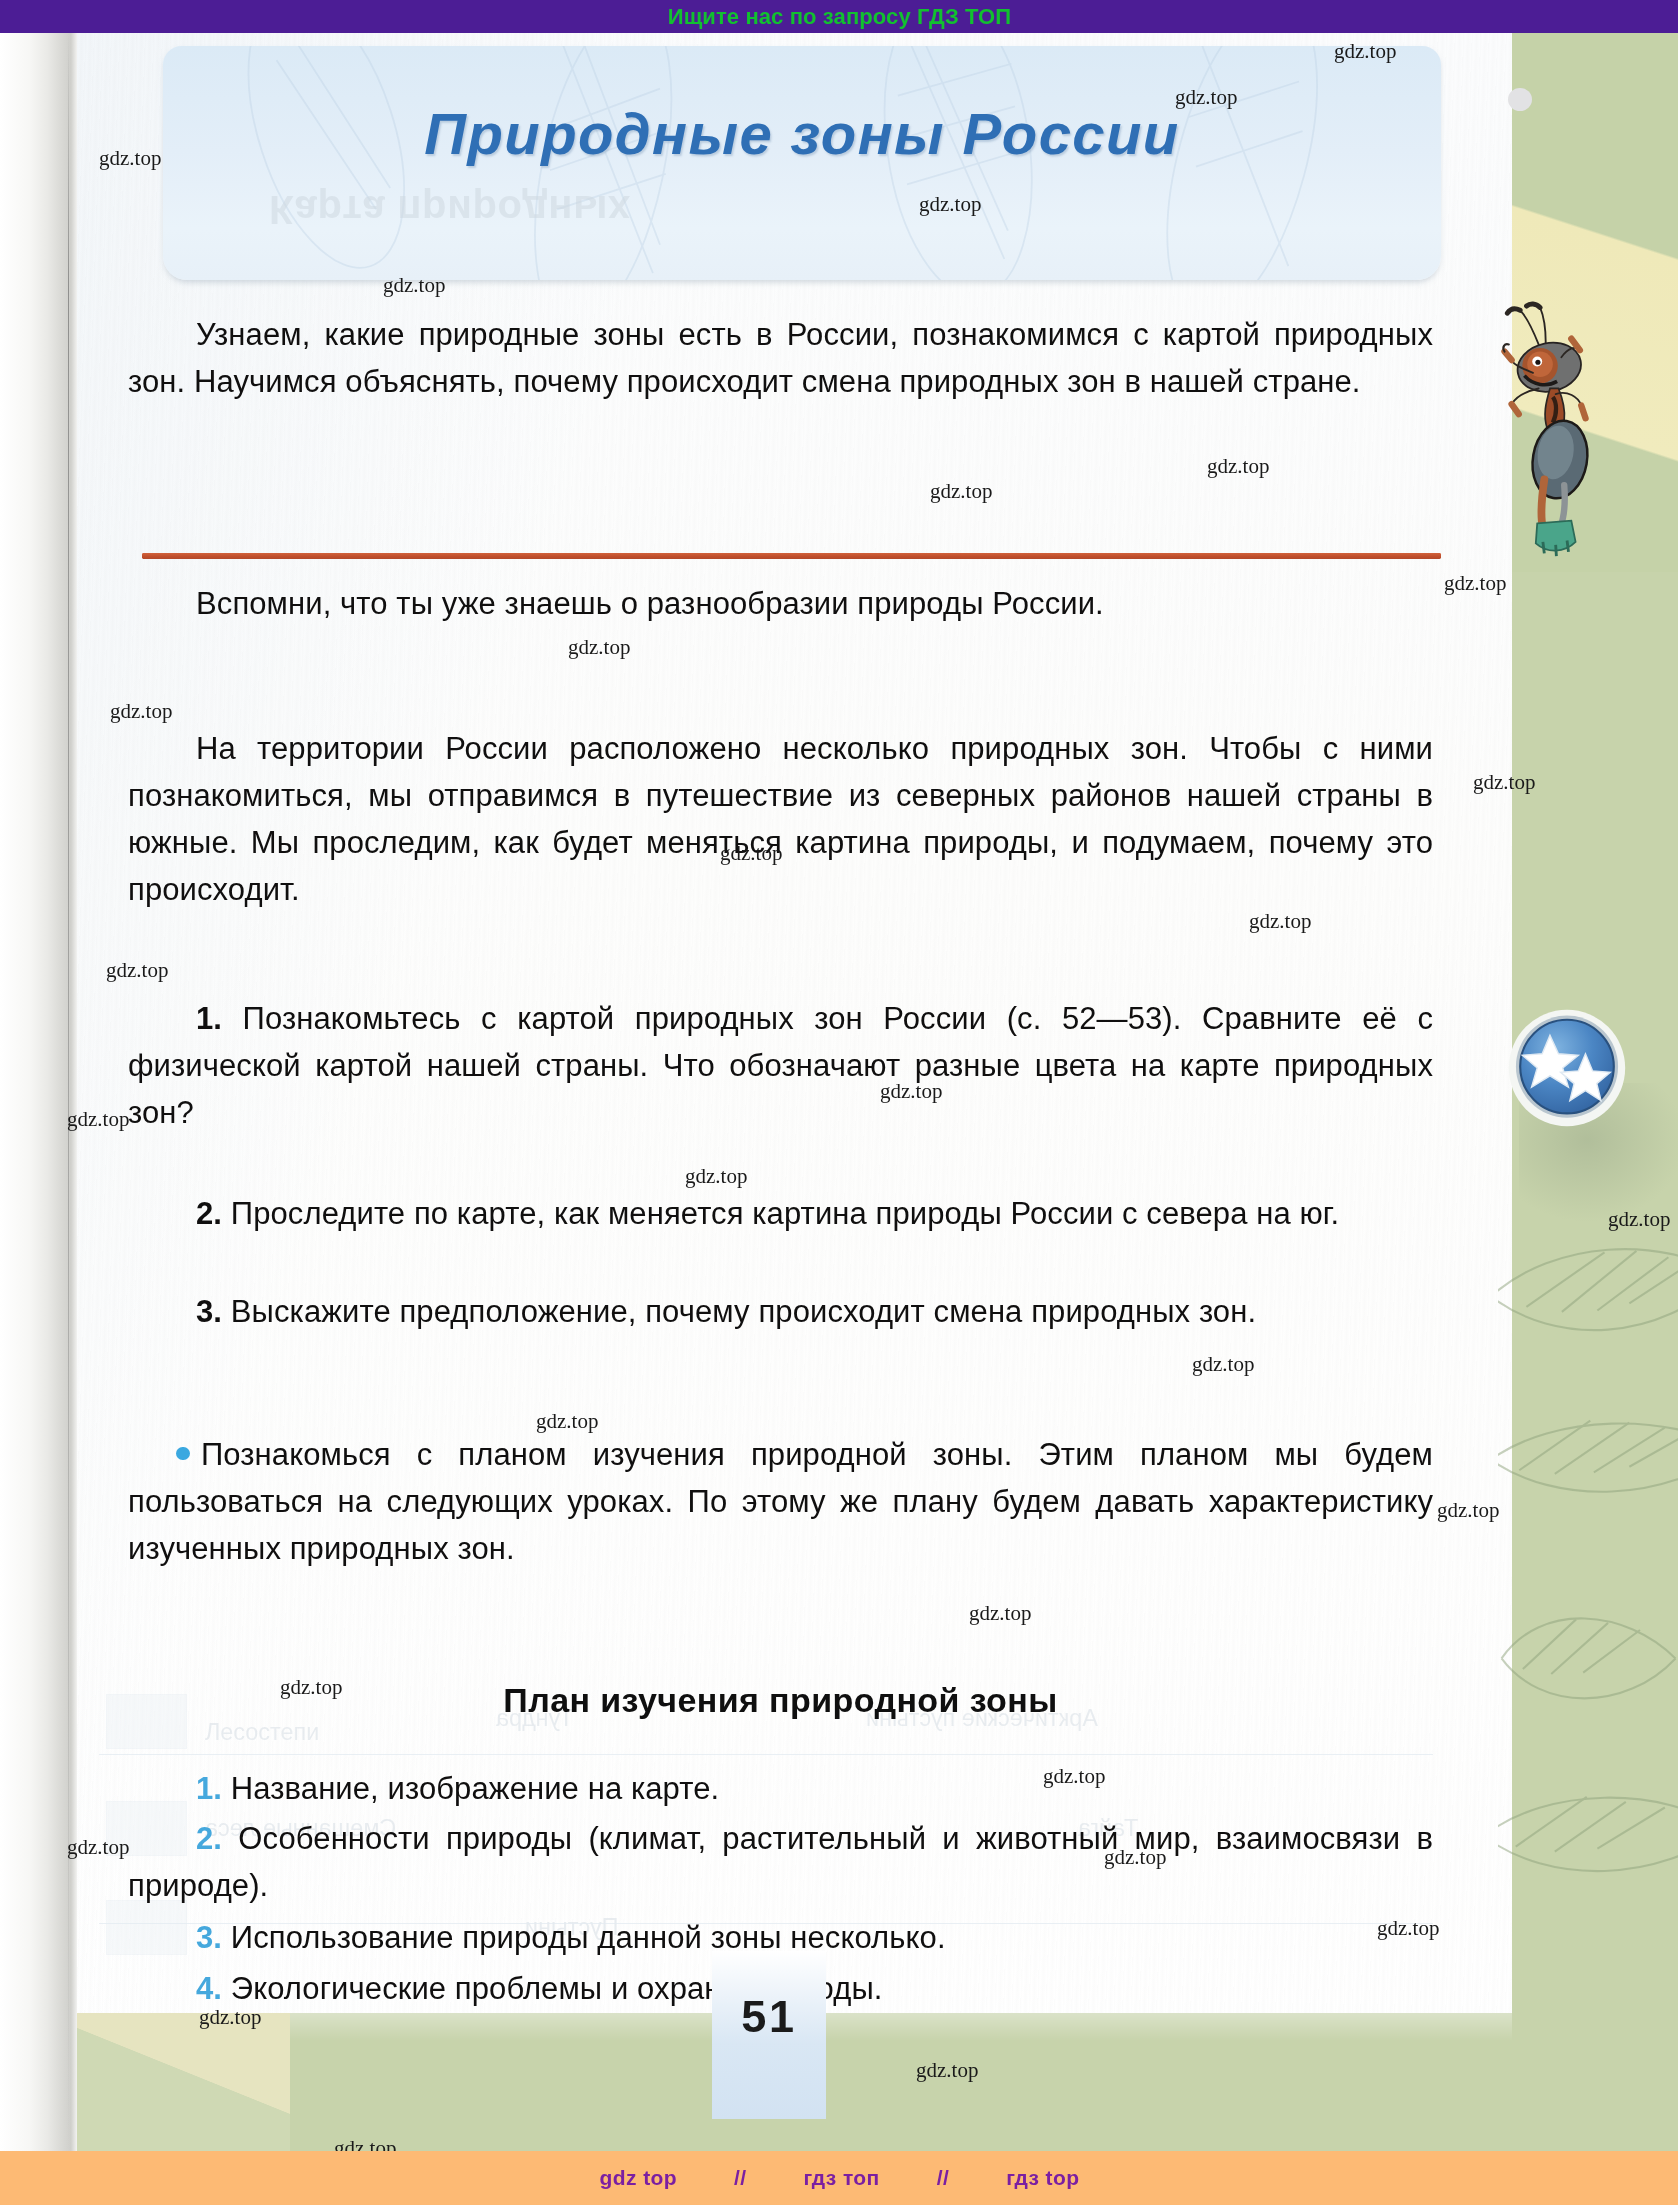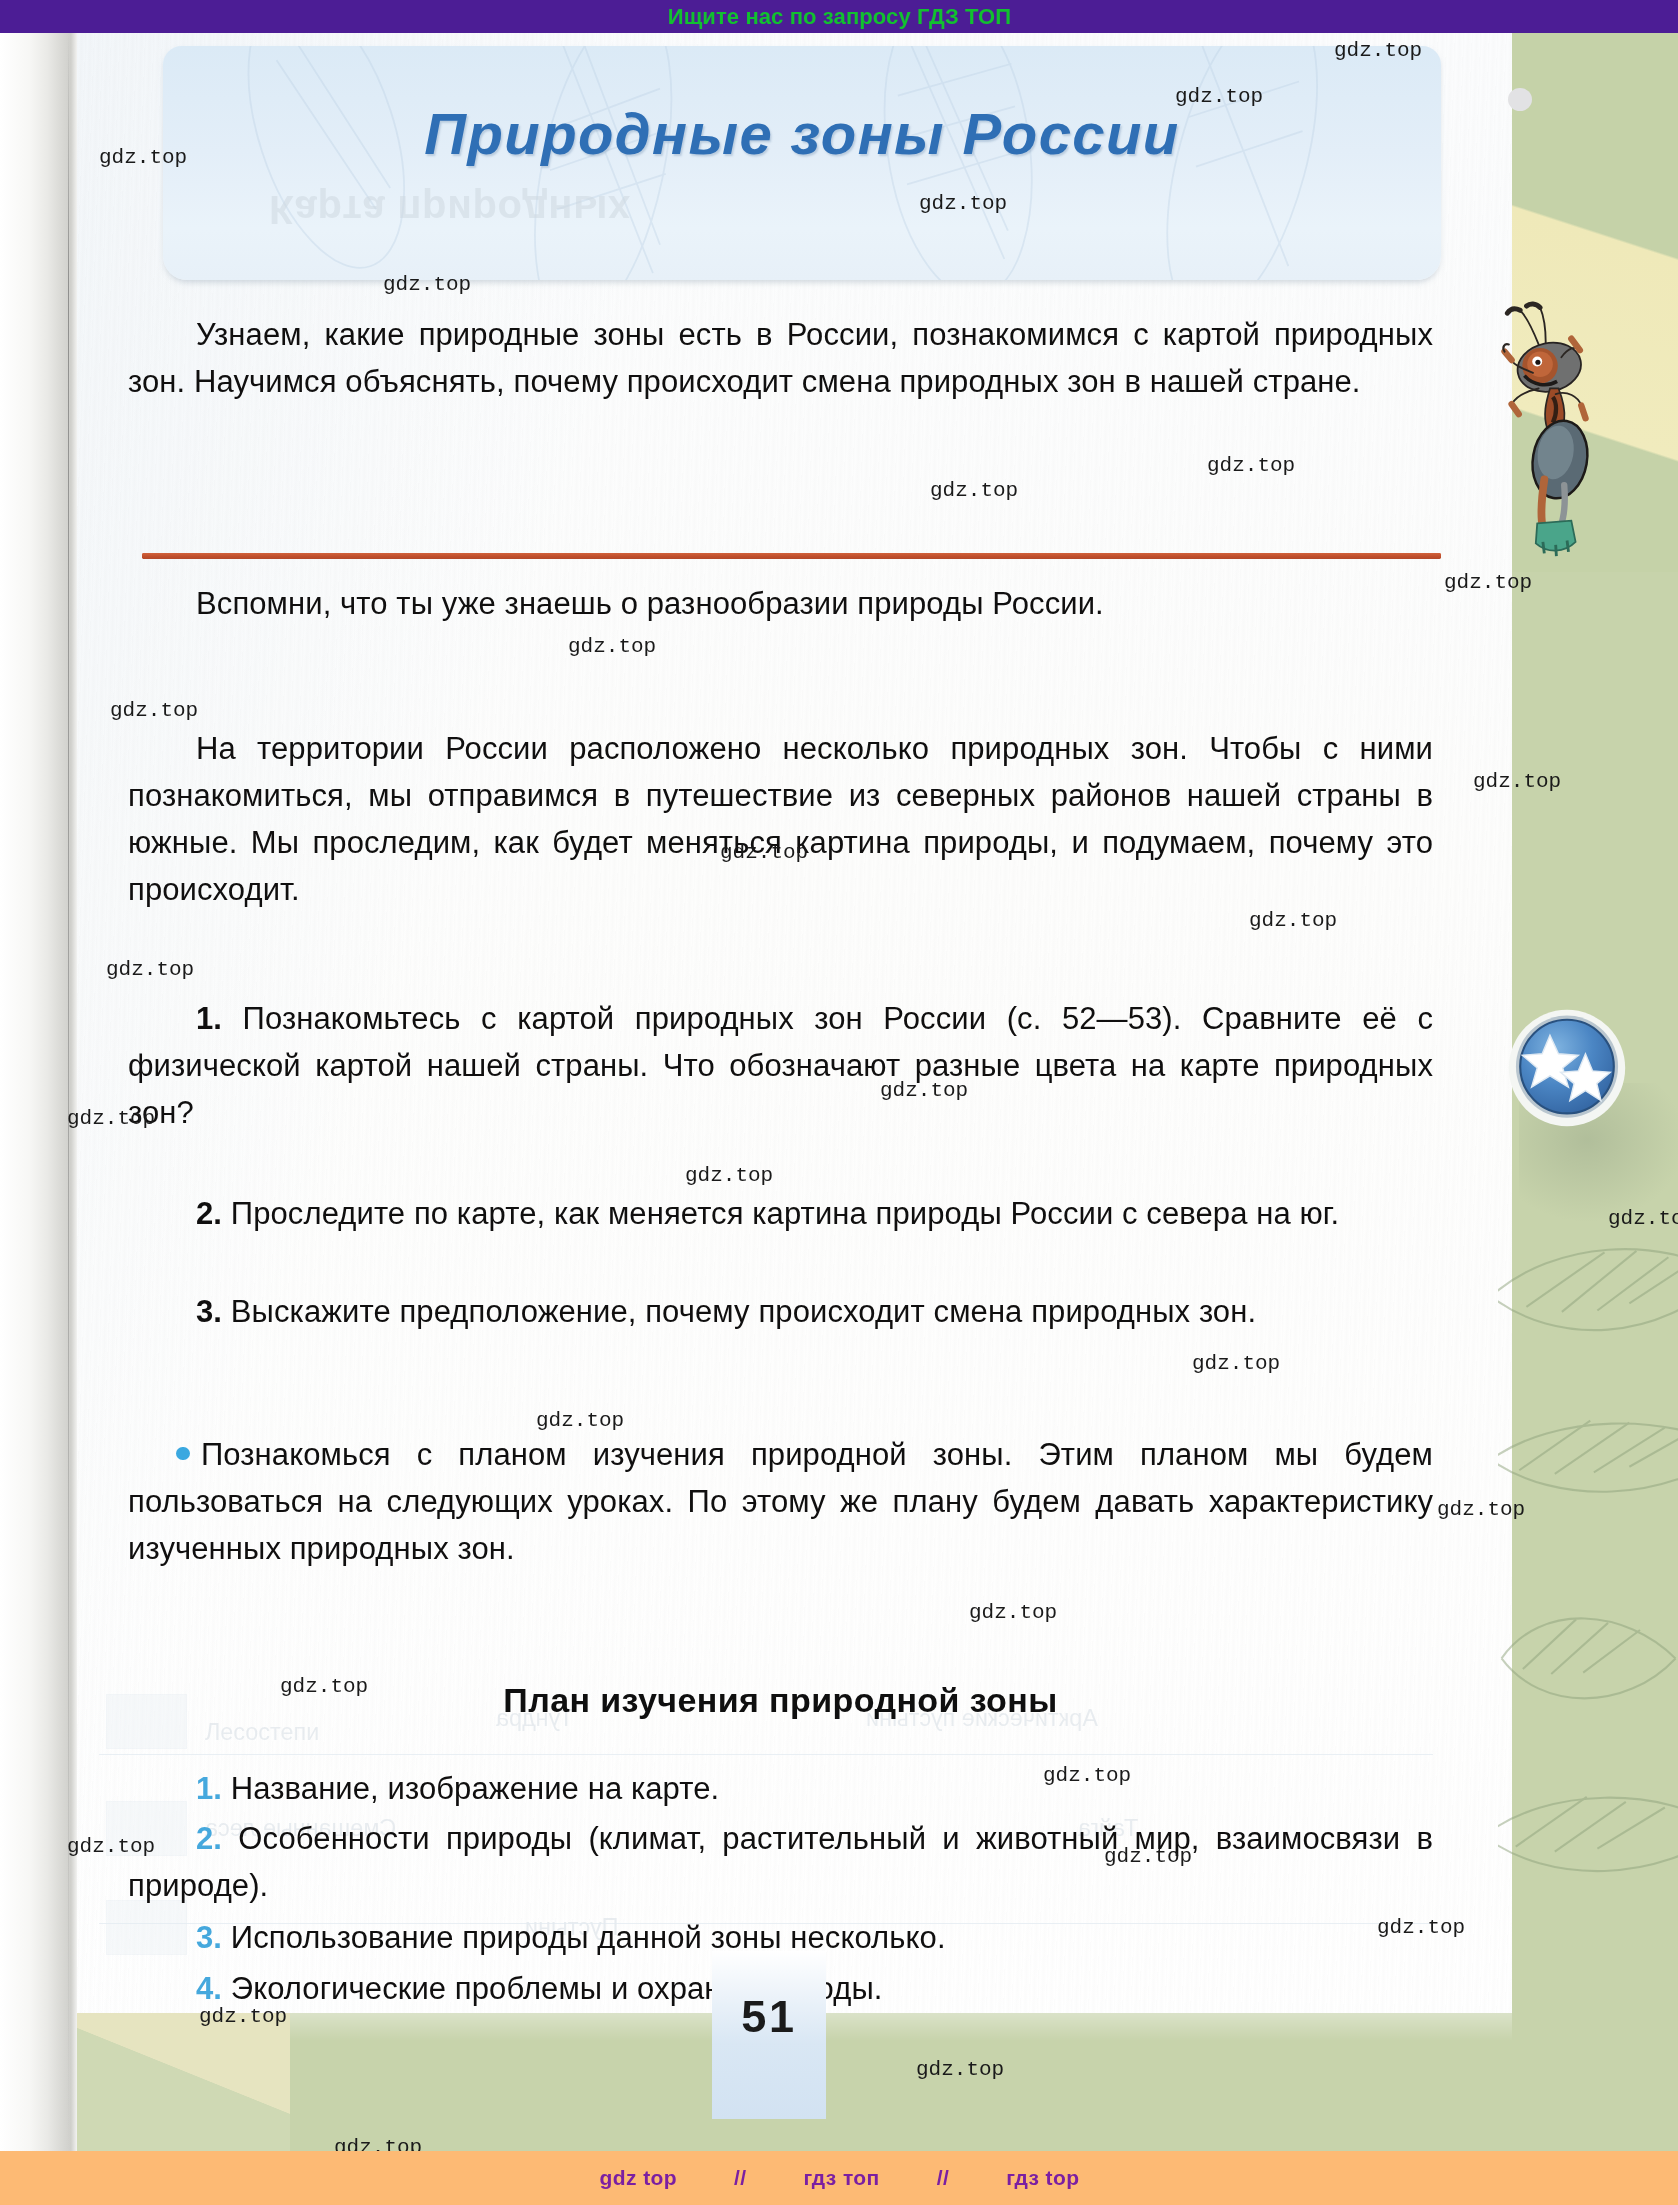--- a/index.html
+++ b/index.html
@@ -200,21 +200,21 @@
   }
   .footer span{
     color:#7b1fa2;font-size:21px;font-weight:700;letter-spacing:0.4px;
     font-family:"Liberation Sans",sans-serif;
   }
   .footer .sep{color:#7b1fa2;margin:0 10px;font-weight:700;}
 
   
   .wm{
     position:absolute;color:#1a1a1a;font-size:21px;font-weight:400;
-    font-family:Liberation Mono, monospace;white-space:nowrap;
+    font-family:Liberation Serif, serif;white-space:nowrap;
     pointer-events:none;
   }
 </style>
 </head>
 <body>
 
 <div id="page">
 
   <div class="top-banner">
     <span>Ищите нас по запросу ГДЗ ТОП</span>

